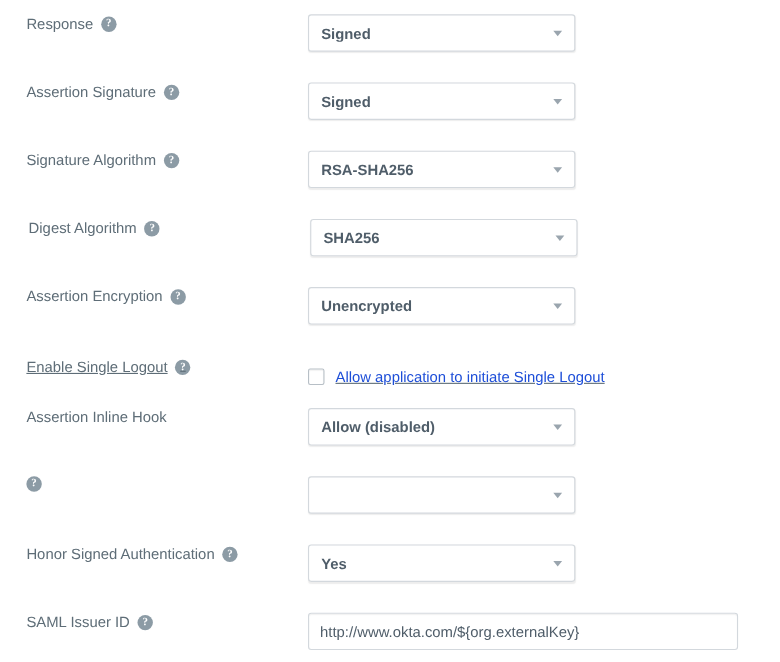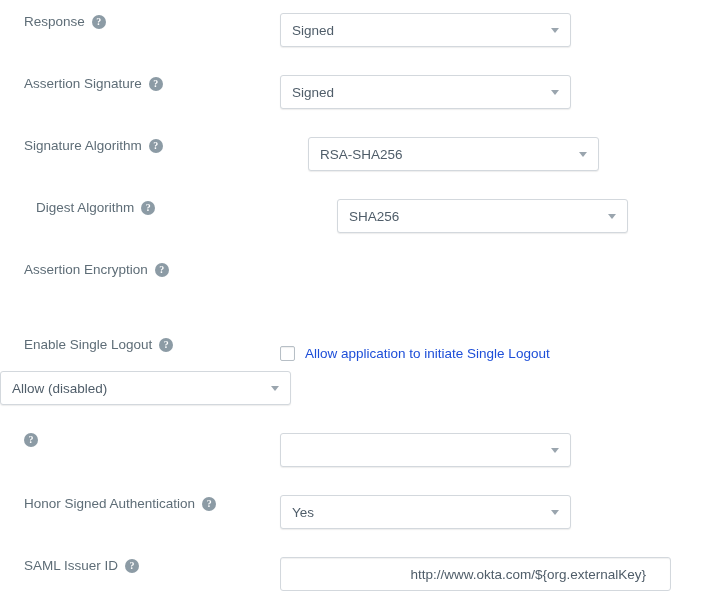--- a/index.html
+++ b/index.html
@@ -83,36 +83,35 @@
     position: absolute;
     right: 11px;
     top: 50%;
     width: 0;
     height: 0;
     margin-top: -2px;
     border-left: 4px solid transparent;
     border-right: 4px solid transparent;
     border-top: 5px solid #9aa5ae;
   }
-  .w243 { width: 291px; }
+  .w243 { width: 243px; font-weight: bold; }
 
   .text-input {
     box-sizing: border-box;
     width: 391px;
     height: 34px;
     background: #ffffff;
     border: 1px solid #d3d8dd;
     border-radius: 3px;
     box-shadow: inset 0 1px 1px rgba(175, 175, 175, 0.18);
-    padding: 0 24px;
+    padding: 0 10px;
     font-size: 13.5px;
     color: #4f5d69;
     font-family: "Liberation Sans", sans-serif;
     outline: none;
-    text-align: right;
   }
   .checkbox-row {
     display: flex;
     align-items: center;
     gap: 10px;
     height: 34px;
   }
   .checkbox {
     box-sizing: border-box;
     width: 15px;
@@ -152,63 +151,72 @@
         <span class="label-text">Assertion Signature</span>
         <span class="help-icon">?</span>
       </div>
       <div class="control-cell">
         <div class="select-box w243">
           <span class="value">Signed</span>
           <span class="caret"></span>
         </div>
       </div>
     </div>
-    <div class="row" style="position: absolute; top: 137px; left: 0px; right: 0px; gap: 28px;">
+    <div class="row" style="position: absolute; top: 137px; left: 0px; right: 0px;">
       <div class="label-cell">
         <span class="label-text">Signature Algorithm</span>
         <span class="help-icon">?</span>
       </div>
       <div class="control-cell">
         <div class="select-box w243">
           <span class="value">RSA-SHA256</span>
           <span class="caret"></span>
         </div>
       </div>
     </div>
-    <div class="row" style="position: absolute; top: 199px; left: 12px; right: 0px; gap: 45px;">
+    <div class="row" style="position: absolute; top: 199px; left: 2px; right: 0px;">
       <div class="label-cell">
         <span class="label-text">Digest Algorithm</span>
         <span class="help-icon">?</span>
       </div>
       <div class="control-cell">
         <div class="select-box w243">
           <span class="value">SHA256</span>
           <span class="caret"></span>
         </div>
       </div>
     </div>
     <div class="row" style="position: absolute; top: 261px; left: 0px; right: 0px;">
       <div class="label-cell">
         <span class="label-text">Assertion Encryption</span>
         <span class="help-icon">?</span>
       </div>
-    </div>
-    <div class="row" style="position: absolute; top: 336px; left: 0px; right: 0px;">
+      <div class="control-cell">
+        <div class="select-box w243">
+          <span class="value">Unencrypted</span>
+          <span class="caret"></span>
+        </div>
+      </div>
+    </div>
+    <div class="row" style="position: absolute; top: 325px; left: 0px; right: 0px; text-decoration: underline;">
       <div class="label-cell">
         <span class="label-text">Enable Single Logout</span>
         <span class="help-icon">?</span>
       </div>
       <div class="control-cell">
         <div class="checkbox-row">
           <span class="checkbox"></span>
           <span class="checkbox-label">Allow application to initiate Single Logout</span>
         </div>
       </div>
     </div>
     <div class="row" style="position: absolute; top: 371px; left: 0px; right: 0px;">
+      <div class="label-cell">
+        <span class="label-text">Assertion Inline Hook</span>
+      </div>
       <div class="control-cell">
         <div class="select-box w243">
           <span class="value">Allow (disabled)</span>
           <span class="caret"></span>
         </div>
       </div>
     </div>
     <div class="row" style="position: absolute; top: 433px; left: 0px; right: 0px;">
       <div class="label-cell">
         <span class="help-icon">?</span>

